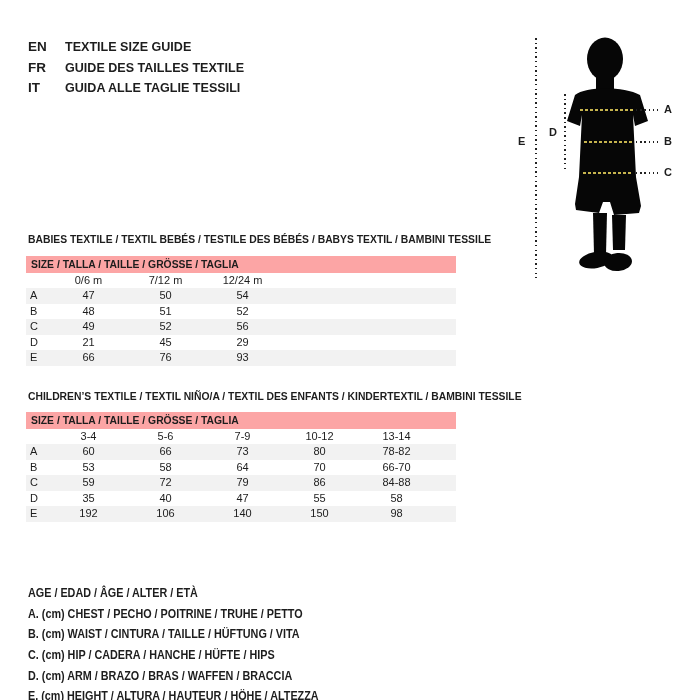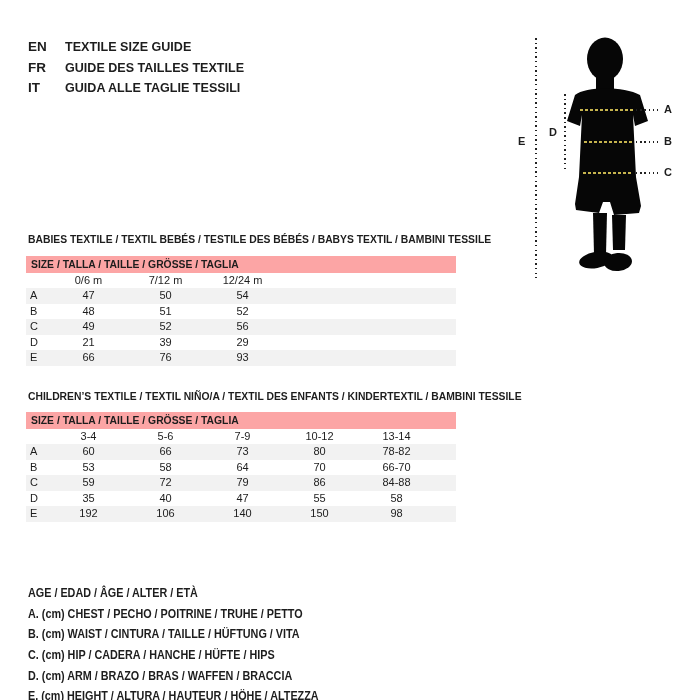--- a/index.html
+++ b/index.html
@@ -105,21 +105,21 @@
     </div>
     <div class="tr stripe">
       <span class="td-label">C</span>
       <span class="td">49</span>
       <span class="td">52</span>
       <span class="td">56</span>
     </div>
     <div class="tr">
       <span class="td-label">D</span>
       <span class="td">21</span>
-      <span class="td">39</span>
+      <span class="td">45</span>
       <span class="td">29</span>
     </div>
     <div class="tr stripe">
       <span class="td-label">E</span>
       <span class="td">66</span>
       <span class="td">76</span>
       <span class="td">93</span>
     </div>
   </div>
 

